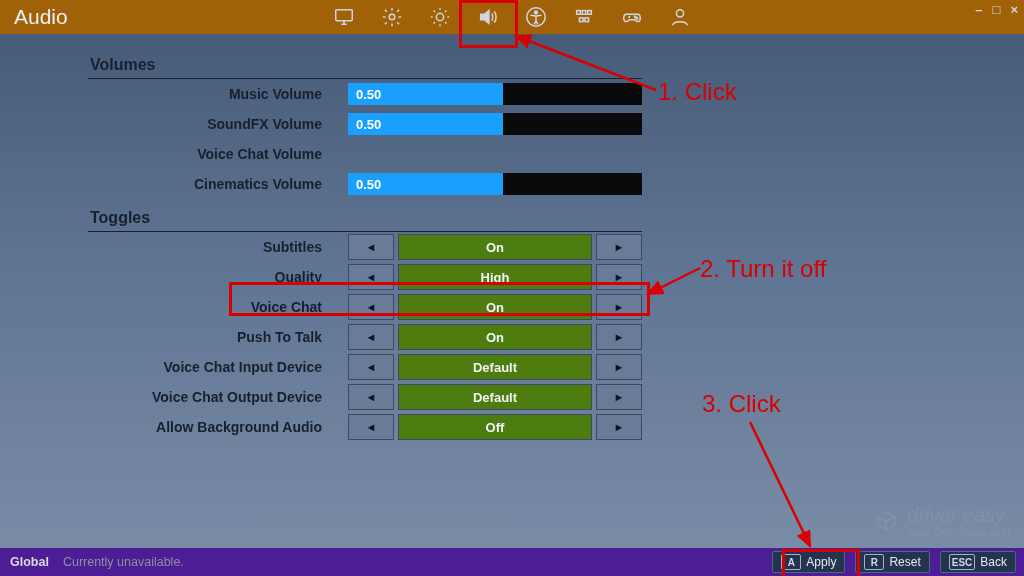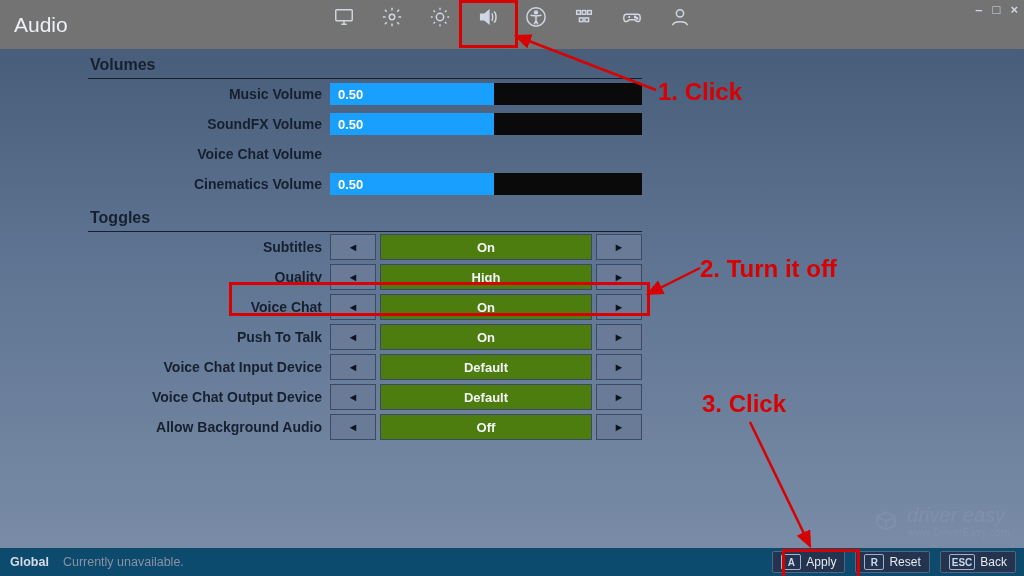--- a/index.html
+++ b/index.html
@@ -1,55 +1,55 @@
 <!DOCTYPE html>
 <html><head>
 <meta charset="utf-8">
 <style>
   html,body{margin:0;padding:0;width:1024px;height:576px;overflow:hidden;
     font-family:"Segoe UI",Arial,sans-serif;color:#e8ecf4;}
   body{background:linear-gradient(180deg,#435874 0%,#5e7492 45%,#7c8ea8 100%);position:relative;}
   
-  .topbar{position:absolute;left:0;top:0;width:100%;height:49px;
-    background:#737373;display:flex;align-items:center;}
+  .topbar{position:absolute;left:0;top:0;width:100%;height:34px;
+    background:#a16207;display:flex;align-items:center;}
   .topbar .title{font-size:21px;font-weight:400;margin-left:14px;color:#edf0f6;}
   .topicons{position:absolute;left:0;width:100%;top:0;height:34px;
     display:flex;justify-content:center;gap:26px;align-items:center;}
   .topicons .ticon{width:22px;height:22px;color:#cfd6e4;display:flex;align-items:center;justify-content:center;}
   .topicons .ticon svg{width:22px;height:22px;stroke:#cfd6e4;fill:none;stroke-width:1.6;}
   .winbtns{position:absolute;right:6px;top:2px;display:flex;gap:10px;color:#cfd6e4;font-size:13px;font-weight:bold;}
   
   .panel{position:absolute;left:88px;top:50px;width:554px;}
   .sectionhdr{font-weight:700;font-size:16px;color:#16202f;
     border-bottom:1px solid #16202f;padding:0 0 4px 2px;margin-top:6px;}
   .row{height:30px;display:flex;align-items:center;margin-top:0;}
-  .rowlabel{width:234px;text-align:right;padding-right:8px;font-weight:700;
+  .rowlabel{width:234px;text-align:right;padding-right:26px;font-weight:700;
     font-size:14px;color:#16202f;}
   .slider{flex:1;height:22px;background:#0a0a0a;display:flex;align-items:center;}
   .slider .fill{height:22px;background:#19a0ff;display:flex;align-items:center;padding-left:8px;
     font-weight:700;font-size:13px;color:#fff;}
   .tog{flex:1;height:24px;display:flex;align-items:center;gap:4px;}
   .arrow{width:44px;height:24px;background:#697b97;border:1px solid #3b4a62;
     display:flex;align-items:center;justify-content:center;color:#0d1520;font-size:11px;}
   .togval{flex:1;height:24px;background:#4d7c0f;border:1px solid #3b4a62;
     display:flex;align-items:center;justify-content:center;font-weight:700;font-size:13px;color:#f2f4f8;}
   
   .bottombar{position:absolute;left:0;bottom:0;width:100%;height:28px;
-    background:#0c4a6e;display:flex;align-items:center;font-size:12.5px;}
+    background:#4c1d95;display:flex;align-items:center;font-size:12.5px;}
   .bottombar .glabel{margin-left:10px;font-weight:700;color:#d7dbe4;}
   .bottombar .gstatus{margin-left:14px;color:#8a92a2;}
   .bbtns{position:absolute;right:8px;bottom:3px;display:flex;gap:10px;align-items:center;}
   .bbtn{height:20px;padding:0 8px;background:#24344f;border:1px solid #516684;border-radius:2px;
     display:flex;align-items:center;font-size:12px;color:#e6e9f0;}
   .bbtn .key{display:inline-flex;align-items:center;justify-content:center;
     min-width:14px;height:14px;border:1px solid #9fb2d1;border-radius:2px;margin-right:5px;
     font-size:10px;font-weight:700;color:#cbd6ea;padding:0 2px;}
   
   .redbox{position:absolute;border:3px solid #d80000;pointer-events:none;}
-  .redtext{position:absolute;color:#d80000;font-weight:700;font-family:Arial,sans-serif;pointer-events:none;}
+  .redtext{position:absolute;color:#d80000;font-weight:400;font-family:Arial,sans-serif;pointer-events:none;}
   svg.redline{position:absolute;pointer-events:none;}
   
   .watermark{position:absolute;right:14px;bottom:38px;color:#8a9bb2;opacity:.45;
     font-style:italic;font-size:20px;display:flex;align-items:center;gap:8px;}
   .watermark .small{font-size:10px;font-style:normal;letter-spacing:.5px;}
 </style>
 </head>
 <body>
 
 <div class="topbar">

